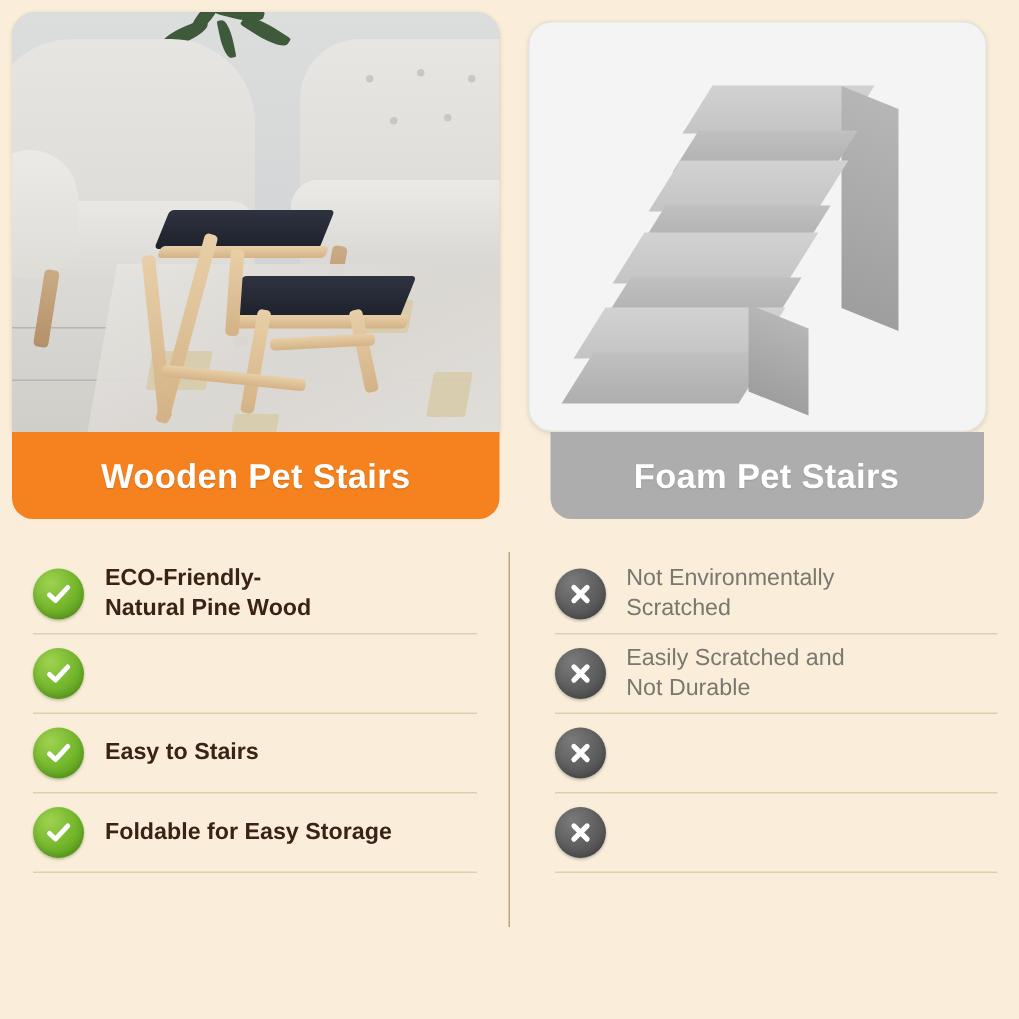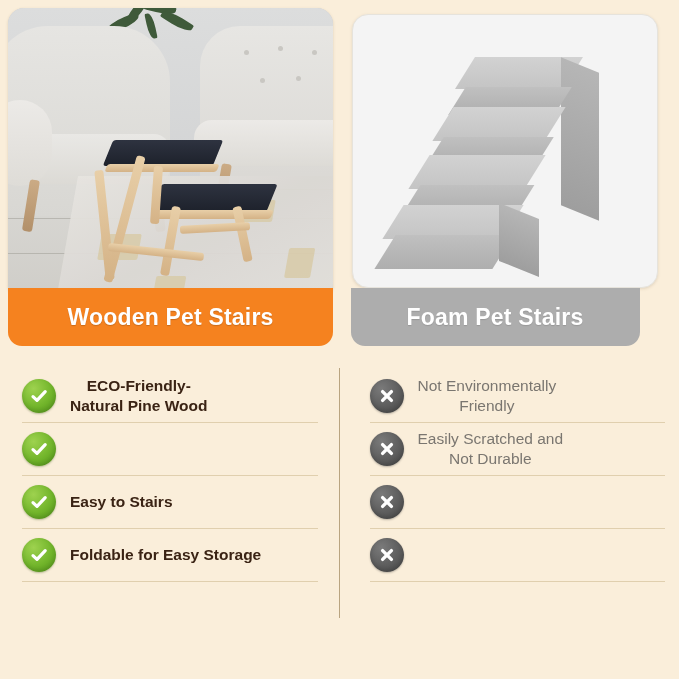--- a/index.html
+++ b/index.html
@@ -69,21 +69,21 @@
     letter-spacing: .2px;
     text-shadow: 0 1px 1px rgba(0,0,0,0.18);
     white-space: nowrap;
   }
   .label-bar.left {
     left: 8px; top: 288px;
     width: 325px;
     background: #f5821f;
   }
   .label-bar.right {
-    left: 11px; top: 288px;
+    left: 27px; top: 288px;
     width: 289px;
     background: #adadad;
   }
   .label-bar.right .label-text { text-shadow: 0 1px 1px rgba(0,0,0,0.12); }
 
   
   .scene { position: absolute; inset: 0; }
   .wall { position: absolute; left:0; top:0; width:100%; height: 62%; background: linear-gradient(180deg,#dcdddd 0%, #d2d3d4 100%); }
   .floor { position: absolute; left:0; top:62%; width:100%; height:38%; background: linear-gradient(180deg,#d9d8d4 0%, #cfcdc8 100%); }
   .floorline { position:absolute; left:0; width:100%; height:1px; background: rgba(160,158,152,.55); }
@@ -146,21 +146,20 @@
     position: absolute;
     left: 0; top: 352px;
     width: 679px; height: 327px;
     display: flex;
   }
   .list-col {
     position: relative;
     width: 339.5px;
     padding: 18px 0 0 0;
     box-sizing: border-box;
-    text-align: center;
   }
   .list-col.left   { padding-left: 22px; padding-right: 20px; }
   .list-col.right  { padding-left: 30px; padding-right: 14px; }
 
   .divider-v {
     position: absolute;
     left: 339px; top: 368px;
     width: 1px; height: 250px;
     background: #b9a480;
   }
@@ -357,21 +356,21 @@
 
     <div class="list-col right">
 
       <div class="feat">
         <span class="badge cross">
           <svg width="20" height="20" viewBox="0 0 20 20">
               <path d="M5.6 5.6 L14.4 14.4 M14.4 5.6 L5.6 14.4" fill="none" stroke="#ffffff" stroke-width="3.4" stroke-linecap="round"></path>
             </svg>
         </span>
         <span class="feat-text">Not Environmentally
-Friendly</span>
+Scratched</span>
       </div>
       <div class="sep"></div>
 
       <div class="feat">
         <span class="badge cross">
           <svg width="20" height="20" viewBox="0 0 20 20">
               <path d="M5.6 5.6 L14.4 14.4 M14.4 5.6 L5.6 14.4" fill="none" stroke="#ffffff" stroke-width="3.4" stroke-linecap="round"></path>
             </svg>
         </span>
         <span class="feat-text">Easily Scratched and

